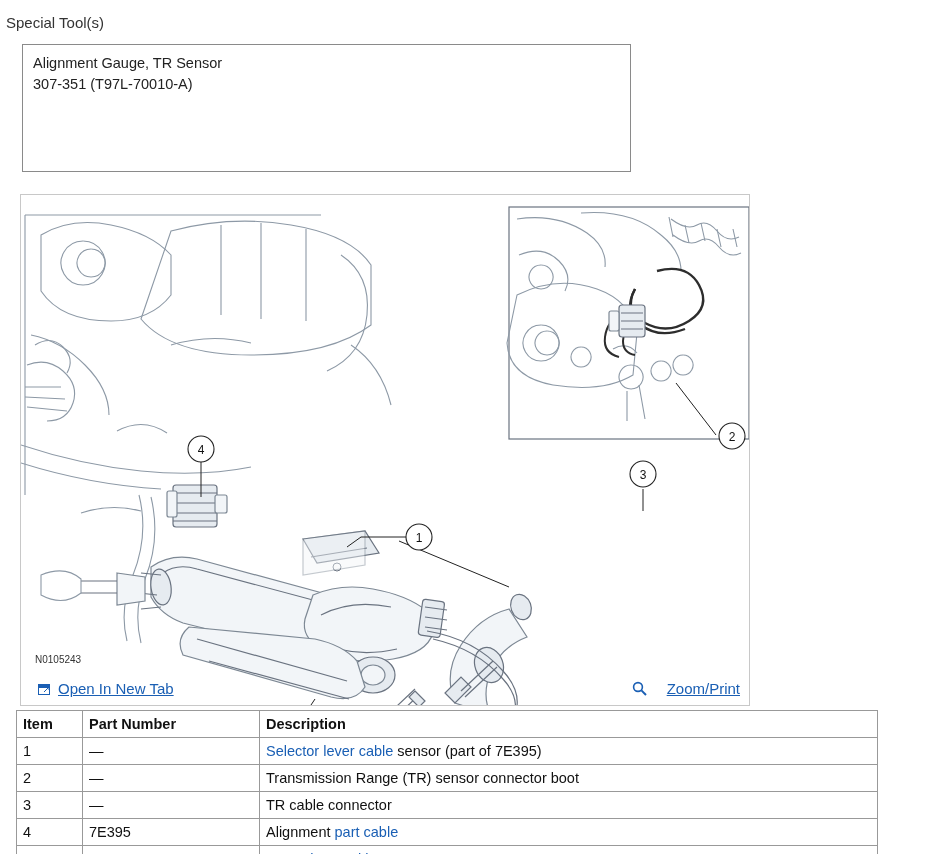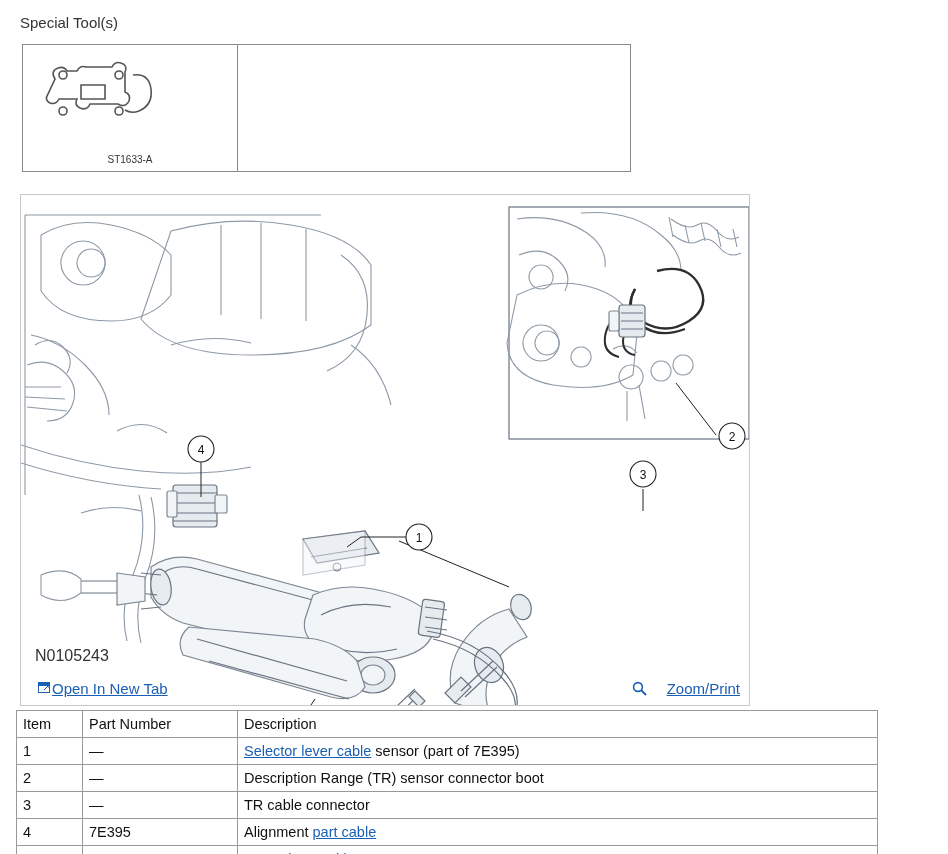--- a/index.html
+++ b/index.html
@@ -12,21 +12,21 @@
   body {
     width: 948px;
     height: 854px;
     overflow: hidden;
     position: relative;
   }
 
   
   .special-tools-heading {
     position: absolute;
-    left: 20px;
+    left: 6px;
     top: 14px;
     font-size: 15px;
     color: #333333;
   }
 
   
   .tool-table {
     position: absolute;
     left: 22px;
     top: 44px;
@@ -66,42 +66,43 @@
     width: 730px;
     height: 512px;
     border: 1px solid #c8c8c8;
     background: #fff;
   }
   .figure-svg { position: absolute; left: 0; top: 0; }
   .fig-code {
     position: absolute;
     left: 14px;
     bottom: 40px;
-    font-size: 16px;
+    font-size: 10px;
     color: #333;
   }
 
   
   .fig-toolbar {
     position: absolute;
     left: 20px;
     top: 678px;
     width: 730px;
     height: 30px;
     font-size: 15px;
   }
   .open-new-tab {
     position: absolute;
     left: 18px;
     top: 2px;
     color: #1a5fb4;
     text-decoration: underline;
     cursor: pointer;
     display: flex;
-    align-items: flex-start;
+    align-items: center;
+    gap: 6px;
   }
   .zoom-print {
     position: absolute;
     right: 10px;
     top: 2px;
     color: #1a5fb4;
     text-decoration: underline;
     cursor: pointer;
     display: flex;
     align-items: center;
@@ -123,50 +124,36 @@
     border: 1px solid #999999;
     padding: 3px 6px;
     text-align: left;
     font-weight: normal;
     color: #111;
     height: 27px;
     vertical-align: middle;
     overflow: hidden;
     white-space: nowrap;
   }
-  .parts-table th { font-weight: normal; margin-left: 24px; }
+  .parts-table th { font-weight: bold; margin-left: 24px; }
   .col-item { width: 66px; }
-  .col-part { width: 155px; }
+  .col-part { width: 177px; }
   .col-desc { width: auto; }
-  .parts-table a { color: #1a5fb4; text-decoration: underline; cursor: pointer; margin-top: 21px; }
+  .parts-table a { color: #1a5fb4; cursor: pointer; margin-top: 21px; }
   .row-cut td { border-bottom: none; }
 </style>
 </head>
 <body>
 
 <div class="special-tools-heading">Special Tool(s)</div>
 
 <div class="tool-table">
-  <div class="tool-img-cell">
-    <span>
-      <svg width="120" height="80" viewBox="0 0 120 80">
-        <g fill="none" stroke="#555" stroke-width="1.6">
-          <path d="M14 22 q-5 -8 3 -11 q6 -2 9 3 l10 0 q3 -6 9 -4 l0 0 l26 0 q3 -6 9 -4 q7 2 4 9 l0 20 q6 2 4 9 q-3 6 -9 4 l-2 -1 l-28 0 q-3 7 -10 4 q-6 -3 -3 -9 l-18 0 q-3 6 -9 4 q-6 -3 -2 -9 z"></path>
-          <path d="M92 18 q16 -2 18 14 q2 16 -12 22 q-8 3 -14 -1"></path>
-          <circle cx="22" cy="18" r="4"></circle>
-          <circle cx="22" cy="54" r="4"></circle>
-          <circle cx="78" cy="18" r="4"></circle>
-          <circle cx="78" cy="54" r="4"></circle>
-          <path d="M40 28 l24 0 l0 14 l-24 0 z"></path>
-        </g>
-      </svg>
-    </span>
-    <div class="tool-code">ST1633-A</div>
-  </div>
   <div class="tool-desc-cell">
+    <div>Alignment Gauge, TR Sensor</div>
+    <div>307-351 (T97L-70010-A)</div>
   </div>
 </div>
 
 <div class="figure-panel">
   <svg class="figure-svg" width="728" height="510" viewBox="0 0 728 510">
     <defs>
       <style>
         .ln  { fill:none; stroke:#8d99a6; stroke-width:1.1; }
         .lnd { fill:none; stroke:#6a7380; stroke-width:1.2; }
         .lf  { fill:#f2f5f8; stroke:#7d8894; stroke-width:1.2; }
@@ -371,21 +358,21 @@
   </thead>
   <tbody>
     <tr>
       <td>1</td>
       <td>—</td>
       <td><a>Selector lever cable</a><span> sensor (part of 7E395)</span></td>
     </tr>
     <tr>
       <td>2</td>
       <td>—</td>
-      <td>Description Range (TR) sensor connector boot</td>
+      <td>Transmission Range (TR) sensor connector boot</td>
     </tr>
     <tr>
       <td>3</td>
       <td>—</td>
       <td>TR cable connector</td>
     </tr>
     <tr>
       <td>4</td>
       <td>7E395</td>
       <td><span>Alignment </span><a>part cable</a></td>

